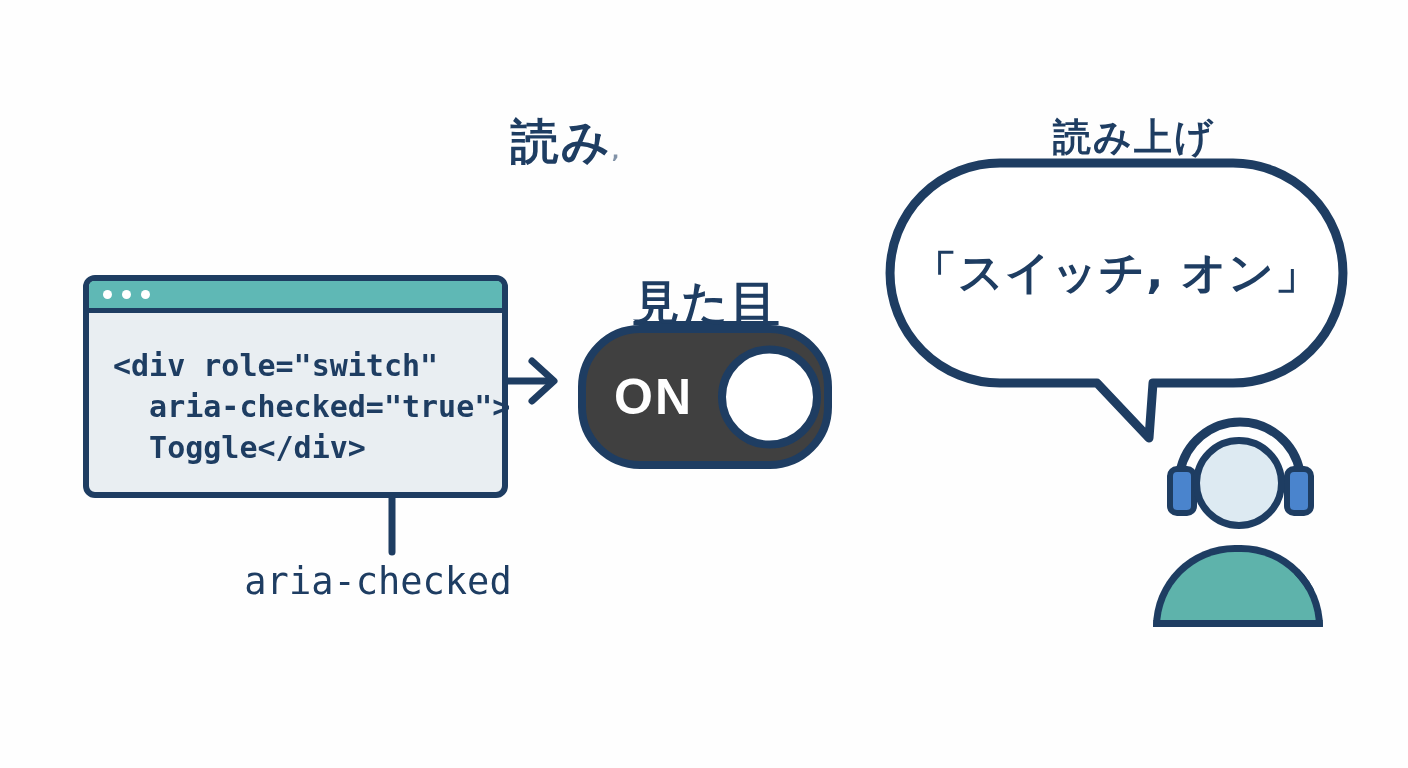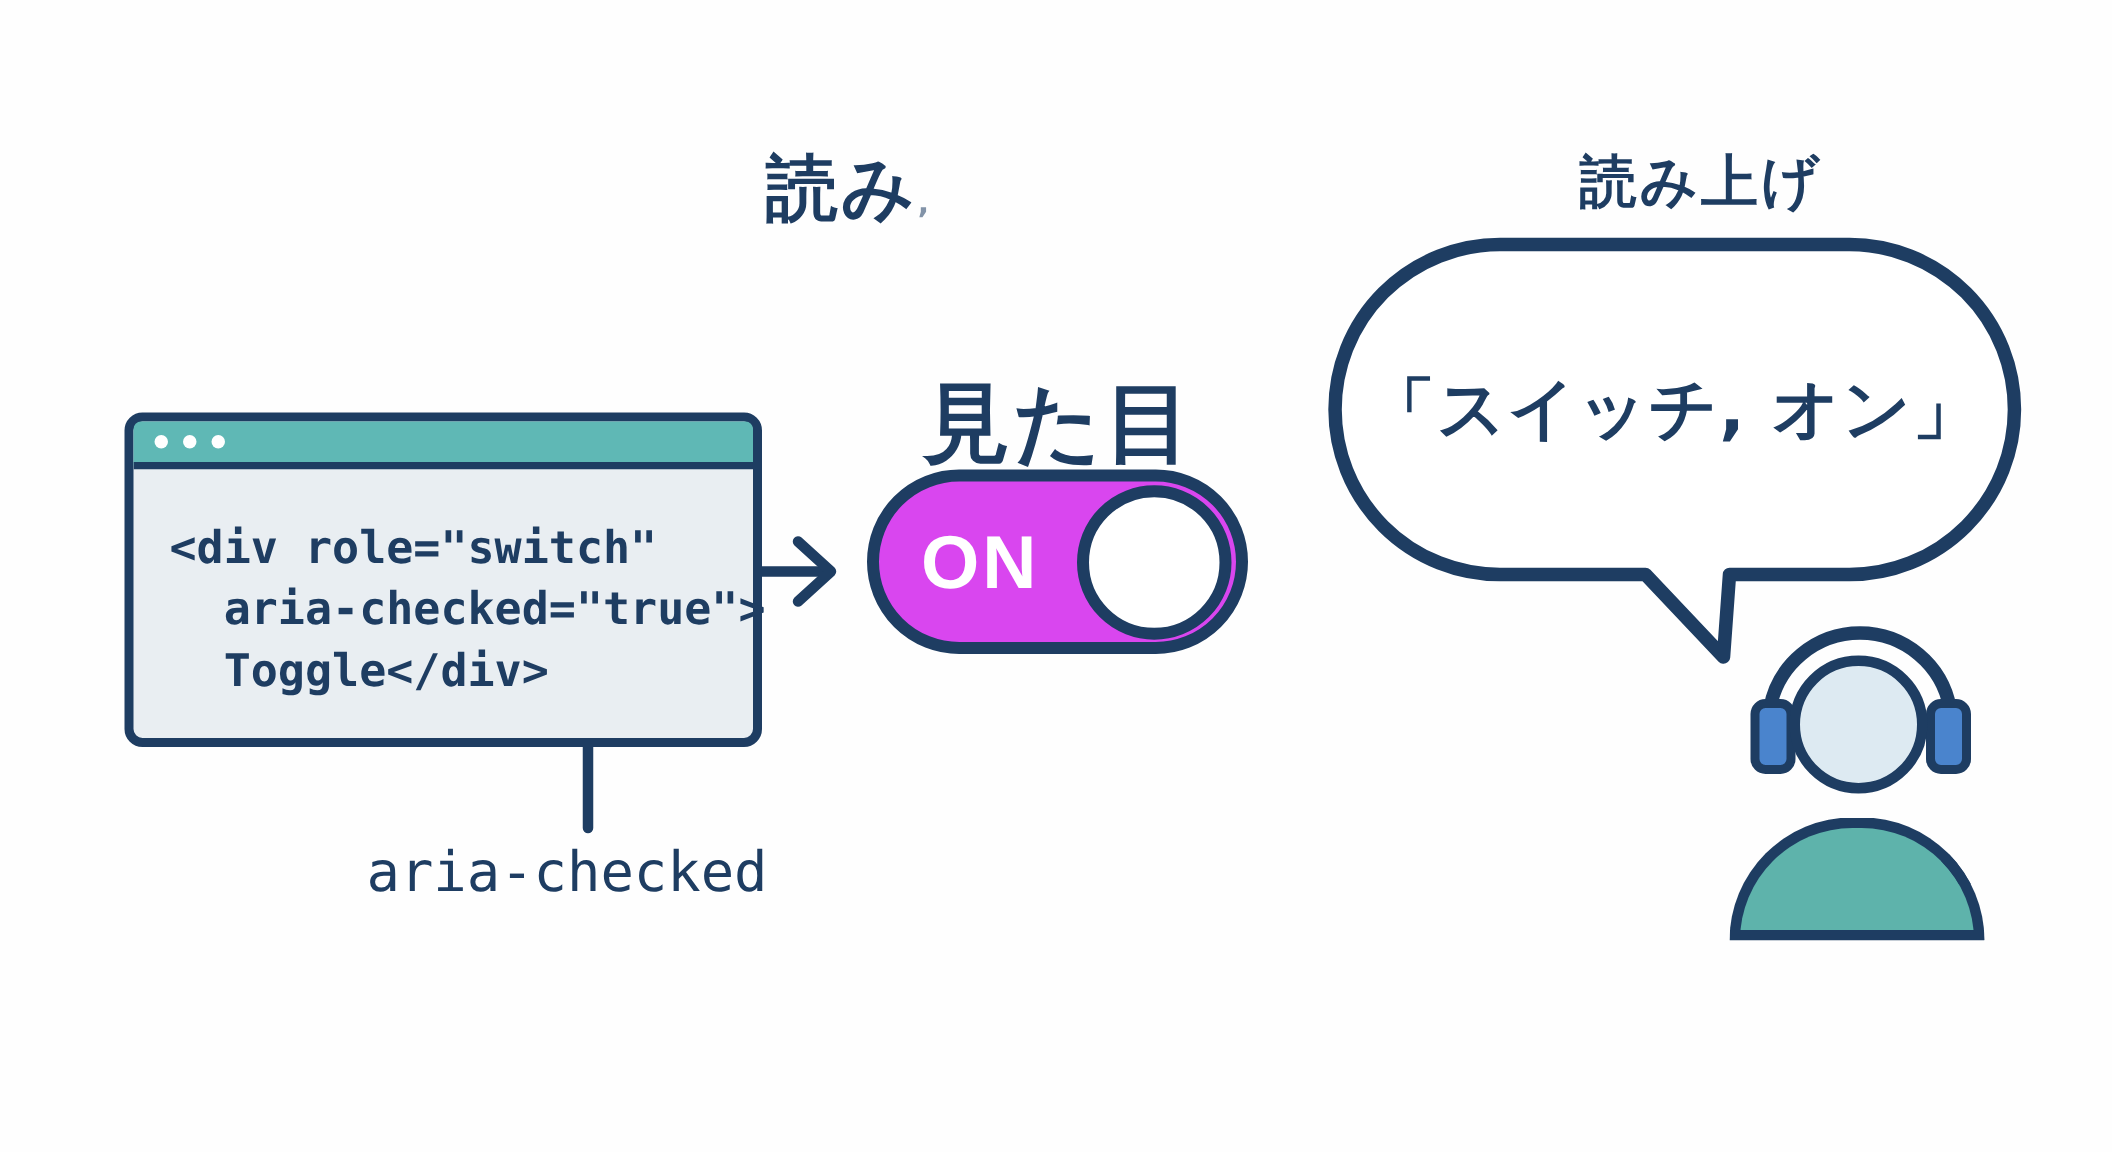--- a/index.html
+++ b/index.html
@@ -2,38 +2,38 @@
 <html><head>
 <meta charset="utf-8">
 <style>
   html,body{margin:0;padding:0;background:#fff;}
   .canvas{position:relative;width:1408px;height:768px;background:#fefefe;overflow:hidden;
           font-family:"DejaVu Sans",sans-serif;color:#1e3d62;}
   
   .overlay{position:absolute;left:0;top:0;width:1408px;height:768px;pointer-events:none;}
   
   .jp-label{position:absolute;transform:translateX(-50%);font-weight:bold;color:#1e3d62;
-            white-space:nowrap;letter-spacing:2px;}
+            white-space:nowrap;letter-spacing:2px;margin-top:16px;}
   .lbl-yomi{top:94px;left:566px;font-size:48px;}
   .lbl-yomi .mark{font-size:20px;opacity:.55;vertical-align:baseline;}
   .lbl-yomiage{top:96px;left:1134px;font-size:38px;}
-  .lbl-mitame{top:244px;left:706px;font-size:58px;}
+  .lbl-mitame{top:256px;left:706px;font-size:46px;text-decoration:underline;}
   .lbl-aria{top:560px;left:378px;transform:translateX(-50%);font-family:"DejaVu Sans Mono",monospace;
             font-weight:normal;font-size:37px;color:#1e3d62;white-space:nowrap;position:absolute;}
   
   .window{position:absolute;left:83px;top:275px;width:425px;height:223px;box-sizing:border-box;
           border:6px solid #1e3d62;border-radius:12px;background:#e9eef2;}
   .titlebar{height:27px;background:#5fb8b5;border-bottom:5px solid #1e3d62;
             border-radius:5px 5px 0 0;display:flex;align-items:center;padding-left:14px;gap:10px;}
   .dot{width:9px;height:9px;border-radius:50%;background:#fff;}
   .code{position:absolute;left:24px;top:64px;margin:0;font-family:"DejaVu Sans Mono",monospace;
         font-weight:bold;font-size:30px;line-height:41px;color:#1e3d62;}
   
-  .toggle{position:absolute;left:578px;top:313px;width:254px;height:123px;box-sizing:border-box;
-          border:8px solid #1e3d62;border-radius:62px;background:#d946ef;}
+  .toggle{position:absolute;left:578px;top:325px;width:254px;height:144px;box-sizing:border-box;
+          border:8px solid #1e3d62;border-radius:62px;background:#404040;}
   .toggle .on{position:absolute;left:28px;top:50%;transform:translateY(-50%);
               font-family:"Liberation Sans",sans-serif;font-weight:bold;font-size:50px;color:#fff;
               letter-spacing:2px;}
   .knob{position:absolute;right:3px;top:50%;transform:translateY(-50%);width:103px;height:103px;
         box-sizing:border-box;border:8px solid #1e3d62;border-radius:50%;background:#fff;}
   
   .bubble-text{position:absolute;left:890px;top:163px;width:453px;height:220px;display:flex;
                align-items:center;justify-content:center;font-weight:bold;font-size:45px;
                color:#1e3d62;letter-spacing:1px;white-space:nowrap;}
   

